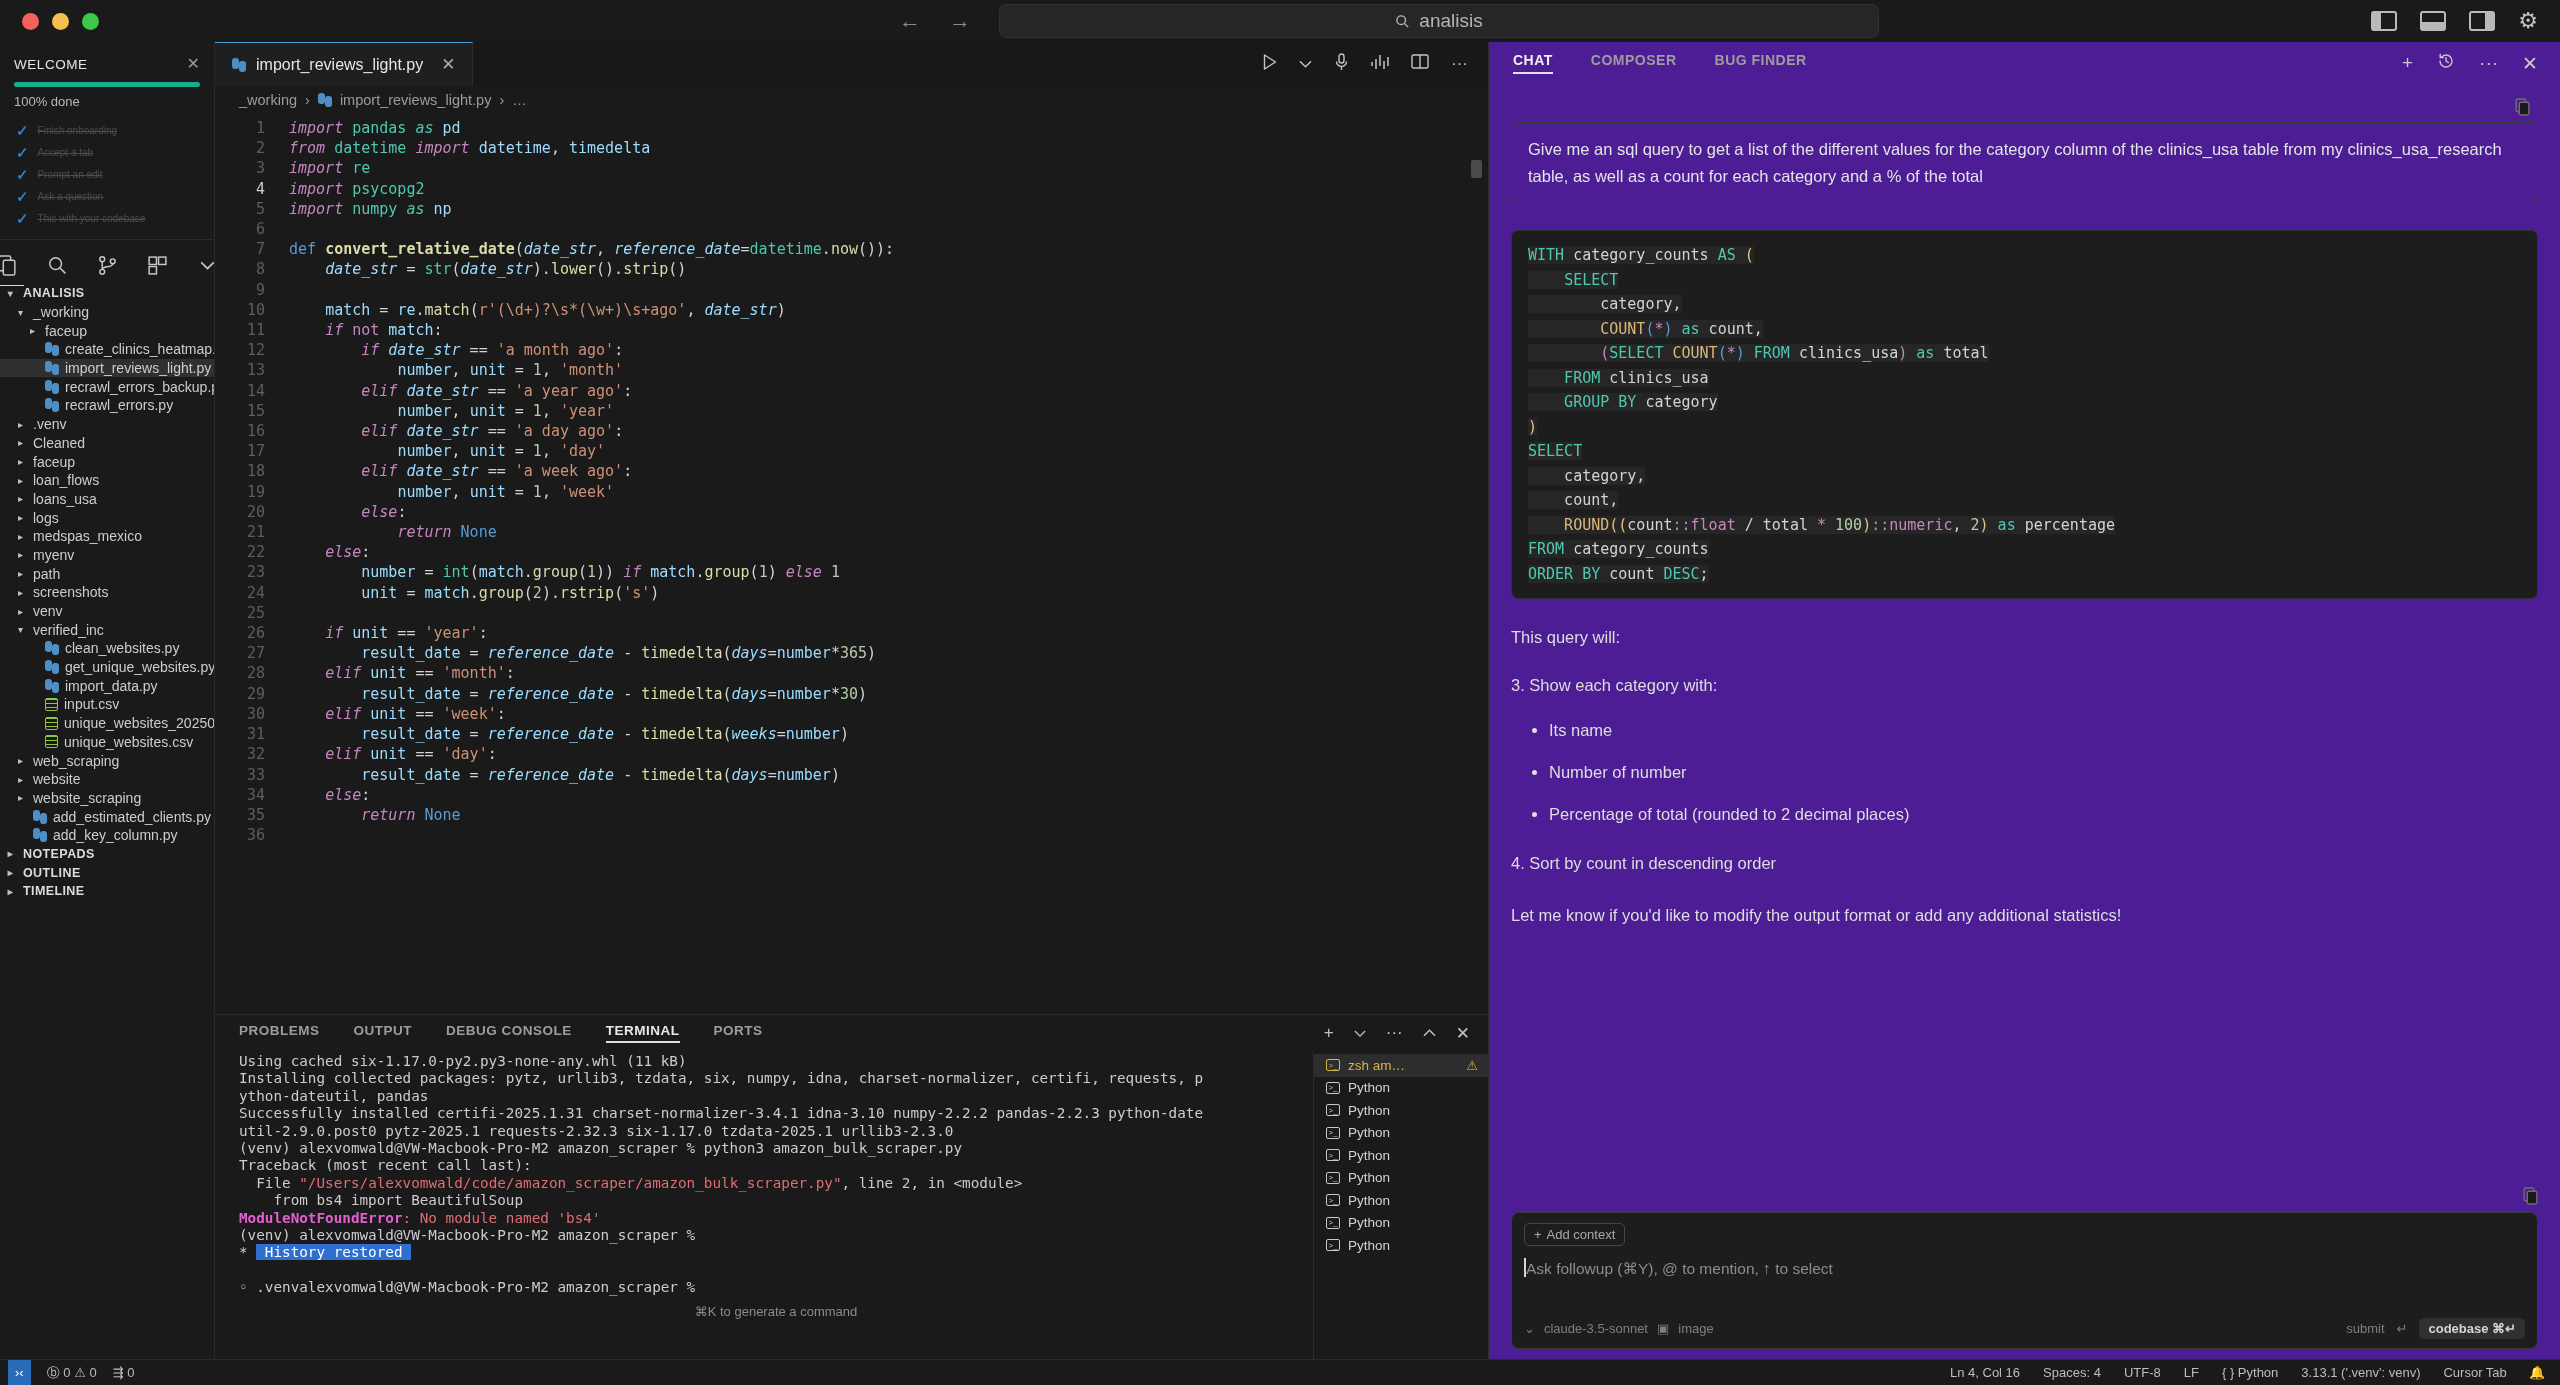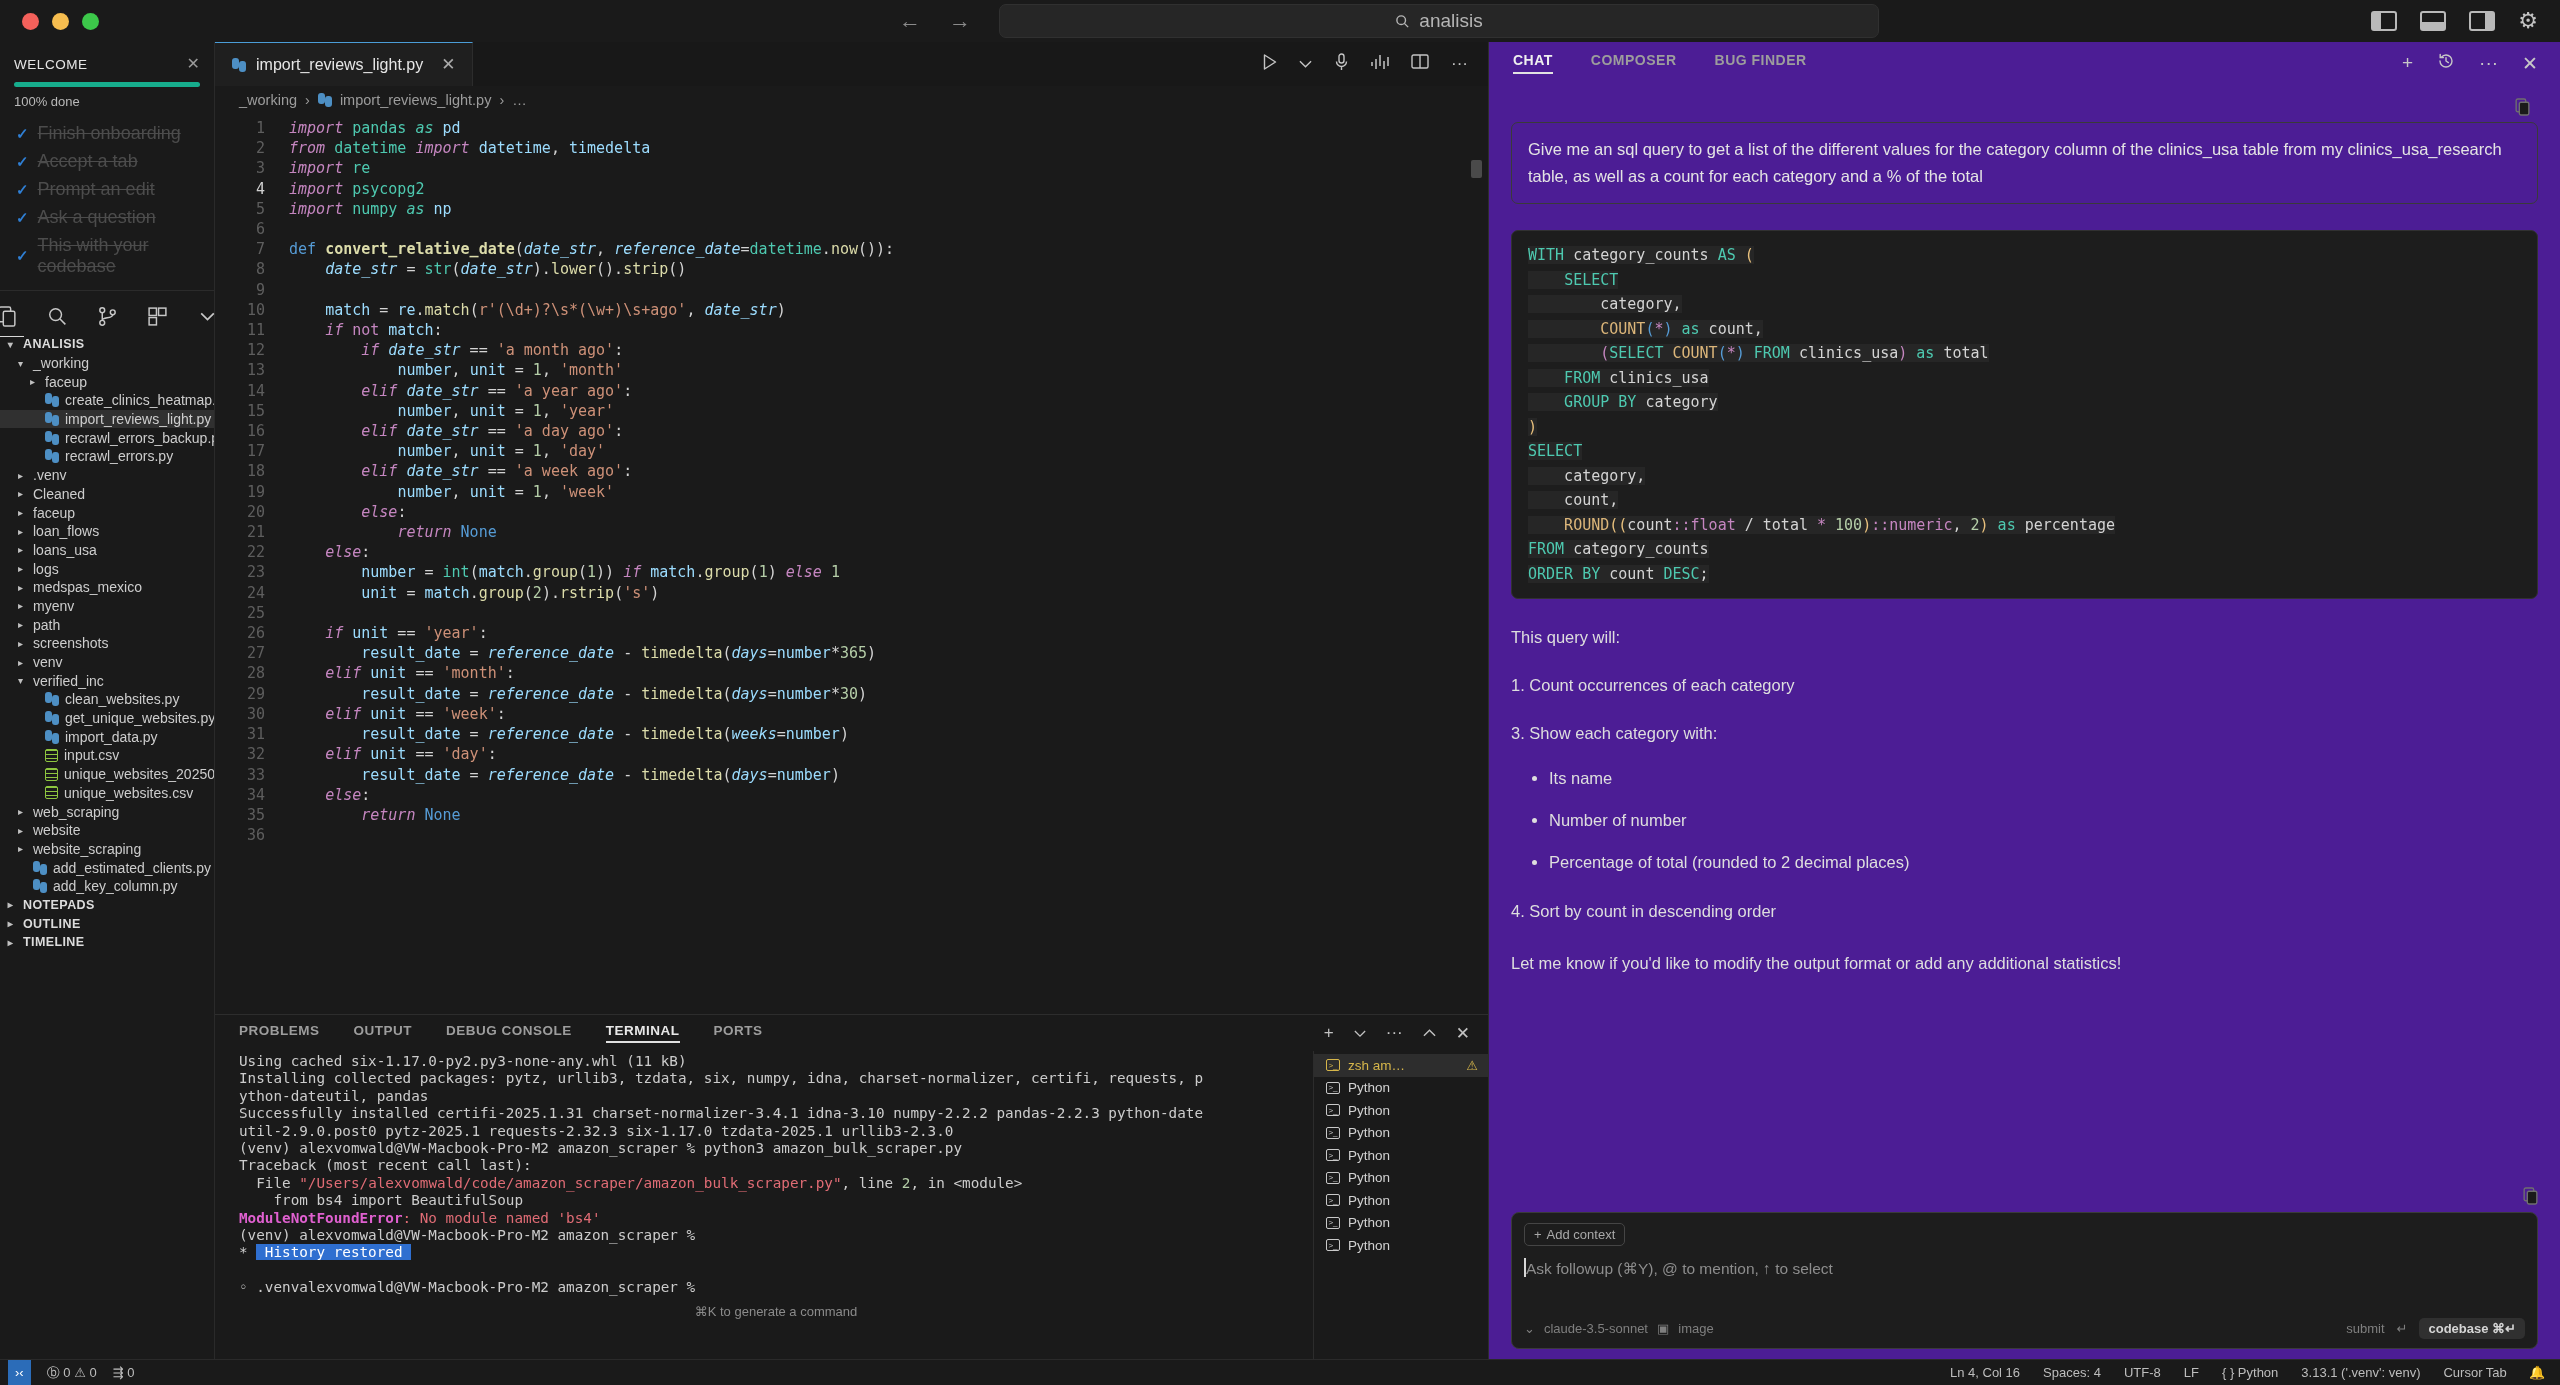--- a/index.html
+++ b/index.html
@@ -40,21 +40,21 @@
   
   .sidebar{ width:215px; flex:0 0 215px; background:#1a1a1a; display:flex; flex-direction:column; min-height:0; border-right:1px solid #2a2a2a;}
   .welcome{ padding:8px 0 10px 0; border-bottom:1px solid #2b2b2b;}
   .welcome-hdr{ display:flex; justify-content:space-between; align-items:center; padding:6px 14px 10px 14px;}
   .welcome-title{ font-size:13.5px; font-weight:400; letter-spacing:.55px; color:#e5e5e5;}
   .welcome-x{ color:#9a9a9a; font-size:16px; cursor:pointer; line-height:1;}
   .progress{ height:5px; margin:0 14px; background:#17ad8d; border-radius:3px;}
   .pct{ font-size:13px; color:#b9b9b9; padding:7px 0 10px 14px;}
   .chk{ display:flex; align-items:center; gap:9px; padding:3.5px 0 3.5px 16px;}
   .chk .tick{ color:#2f7fd4; font-size:15px; line-height:1; font-weight:700;}
-  .chk .lbl{ font-size:18px; color:#4c4c4c; text-decoration:line-through; text-decoration-color:#4c4c4c;}
+  .chk .lbl{ font-size:10px; color:#4c4c4c; text-decoration:line-through; text-decoration-color:#4c4c4c;}
 
   .act-row{ display:flex; gap:29px; justify-content:center; padding:15px 0 6px 0;}
   .act{ width:21px;height:21px; position:relative; color:#c8c8c8; }
   .act.sel::after{ content:''; position:absolute; left:-6px; right:-6px; bottom:-10px; height:1.5px; background:#d8d8d8;}
 
   .tree{ flex:1; overflow:hidden; padding-top:2px;}
   .trow{ display:flex; align-items:center; gap:6px; height:18.7px; font-size:14px; color:#cdcdcd; white-space:nowrap; padding-left:4px;}
   .trow.sel{ background:#303030;}
   .trow.sect{ font-weight:700; font-size:12.5px; letter-spacing:.4px; color:#dcdcdc;}
   .chev{ width:13px; text-align:center; font-size:10px; color:#c0c0c0; flex:0 0 13px; display:inline-block;}
@@ -604,21 +604,20 @@
 <span class="sql-hl"><span class="s-kw">SELECT</span></span>
 <span class="sql-hl"><span class="s-id">    category,</span></span>
 <span class="sql-hl"><span class="s-id">    count,</span></span>
 <span class="sql-hl"><span class="s-fn">    ROUND</span><span class="s-par">((</span><span class="s-id">count</span><span class="s-pur">::</span><span class="s-mag">float</span><span class="s-id"> / total </span><span class="s-pur">*</span><span class="s-num"> 100</span><span class="s-par">)</span><span class="s-pur">::</span><span class="s-mag">numeric</span><span class="s-id">, </span><span class="s-num">2</span><span class="s-par">)</span><span class="s-kw"> as</span><span class="s-id"> percentage</span></span>
 <span class="sql-hl"><span class="s-kw">FROM</span><span class="s-id"> category_counts</span></span>
 <span class="sql-hl"><span class="s-kw">ORDER BY</span><span class="s-id"> count </span><span class="s-kw">DESC</span><span class="s-id">;</span></span>
 </pre>
         </div>
 
         <div class="ans">This query will:</div>
-        <div class="ans-li">1. Count occurrences of each category</div>
         <div class="ans-li">3. Show each category with:</div>
         <ul class="bullets">
           <li>Its name</li>
           <li>Number of number</li>
           <li>Percentage of total (rounded to 2 decimal places)</li>
         </ul>
         <div class="ans-li">4. Sort by count in descending order</div>
         <div class="ans">Let me know if you'd like to modify the output format or add any additional statistics!</div>
       </div>
 

